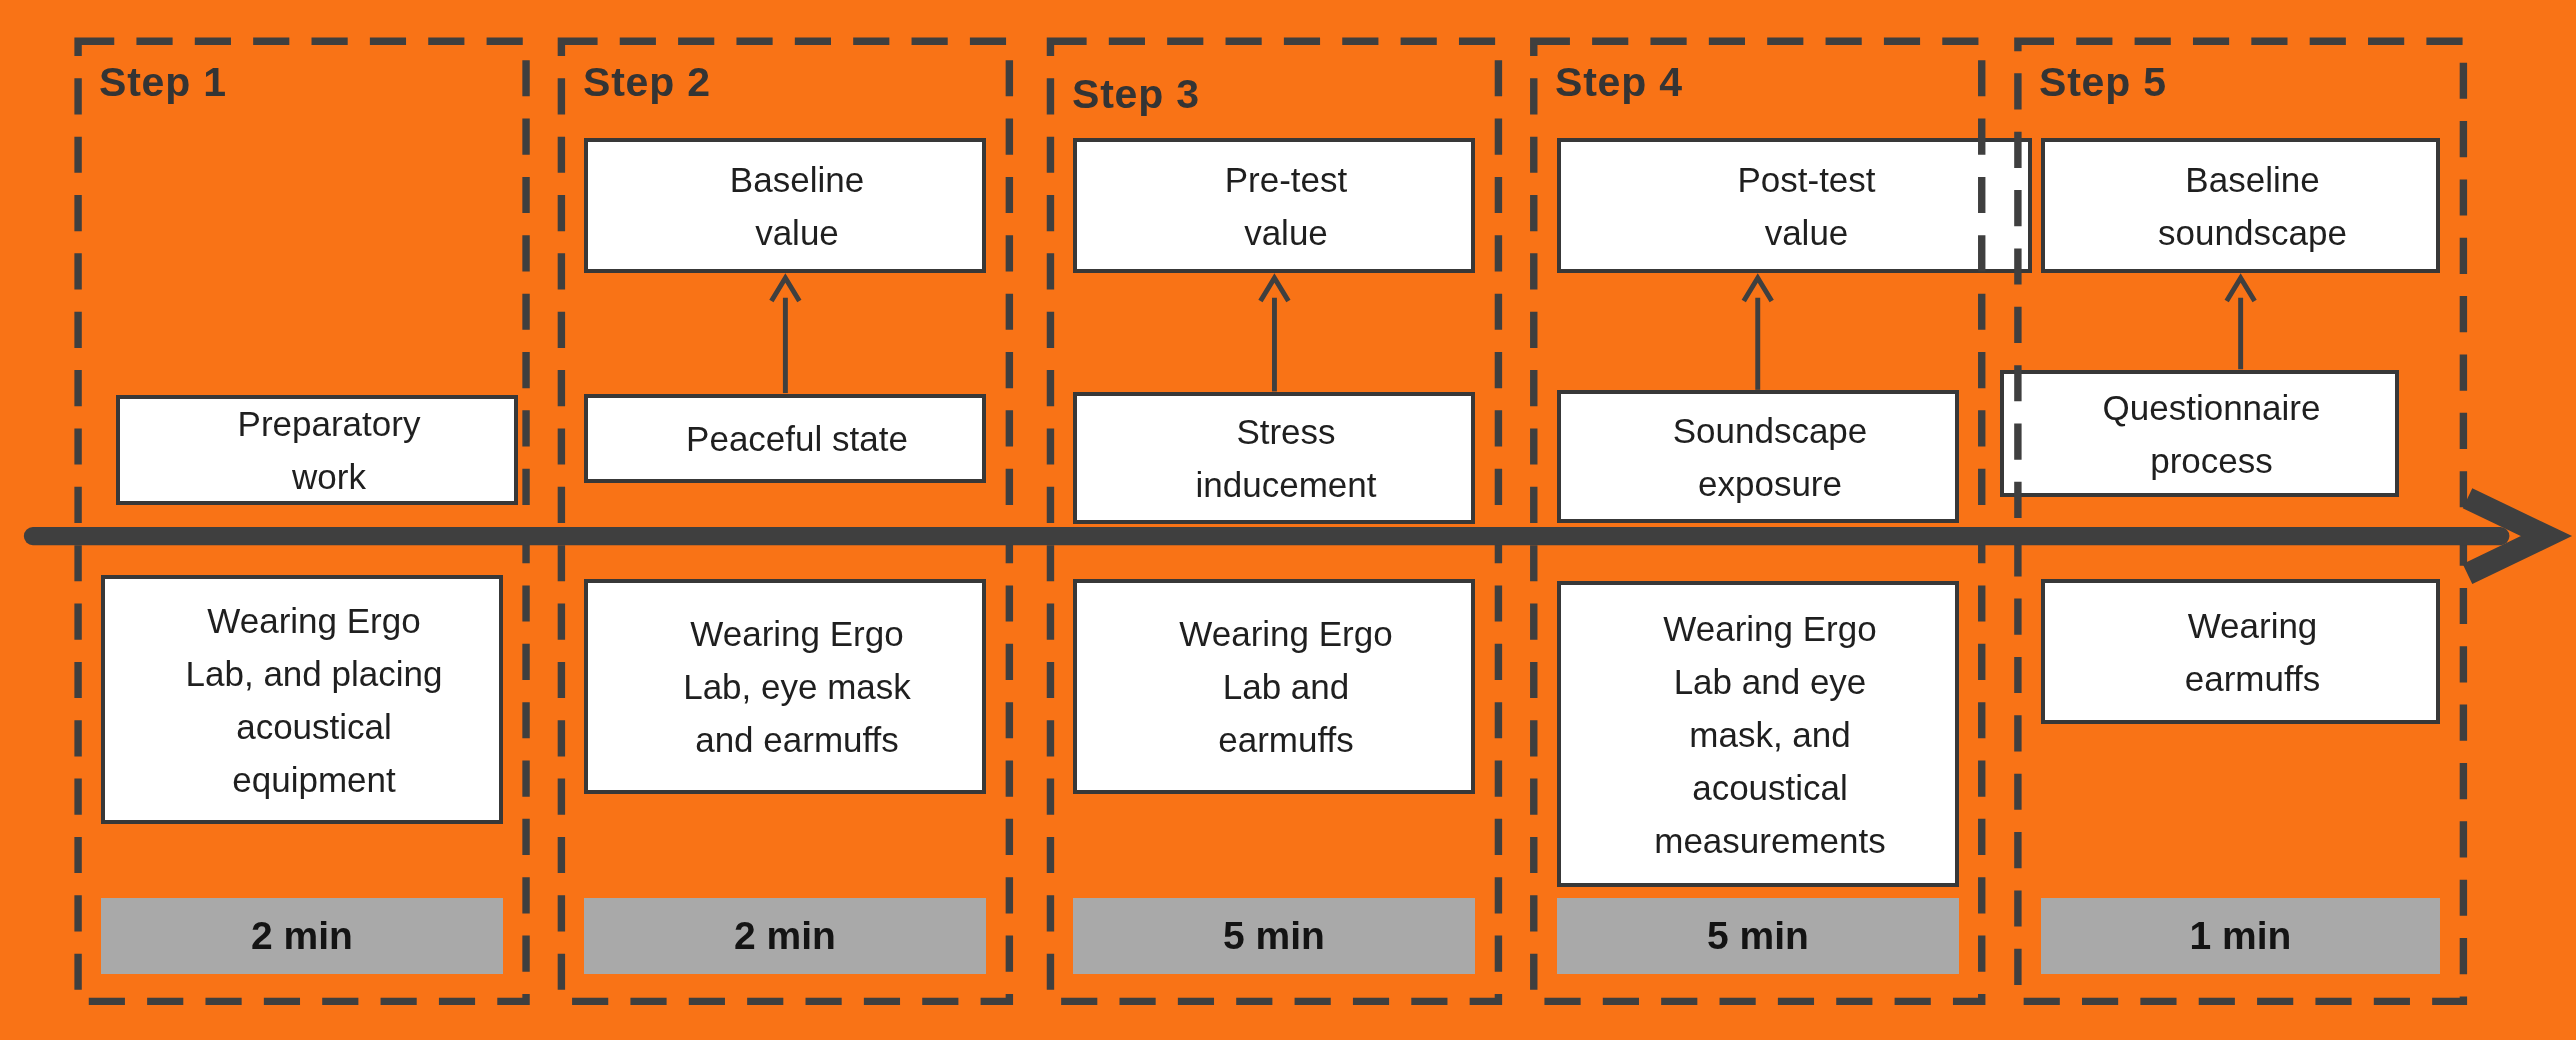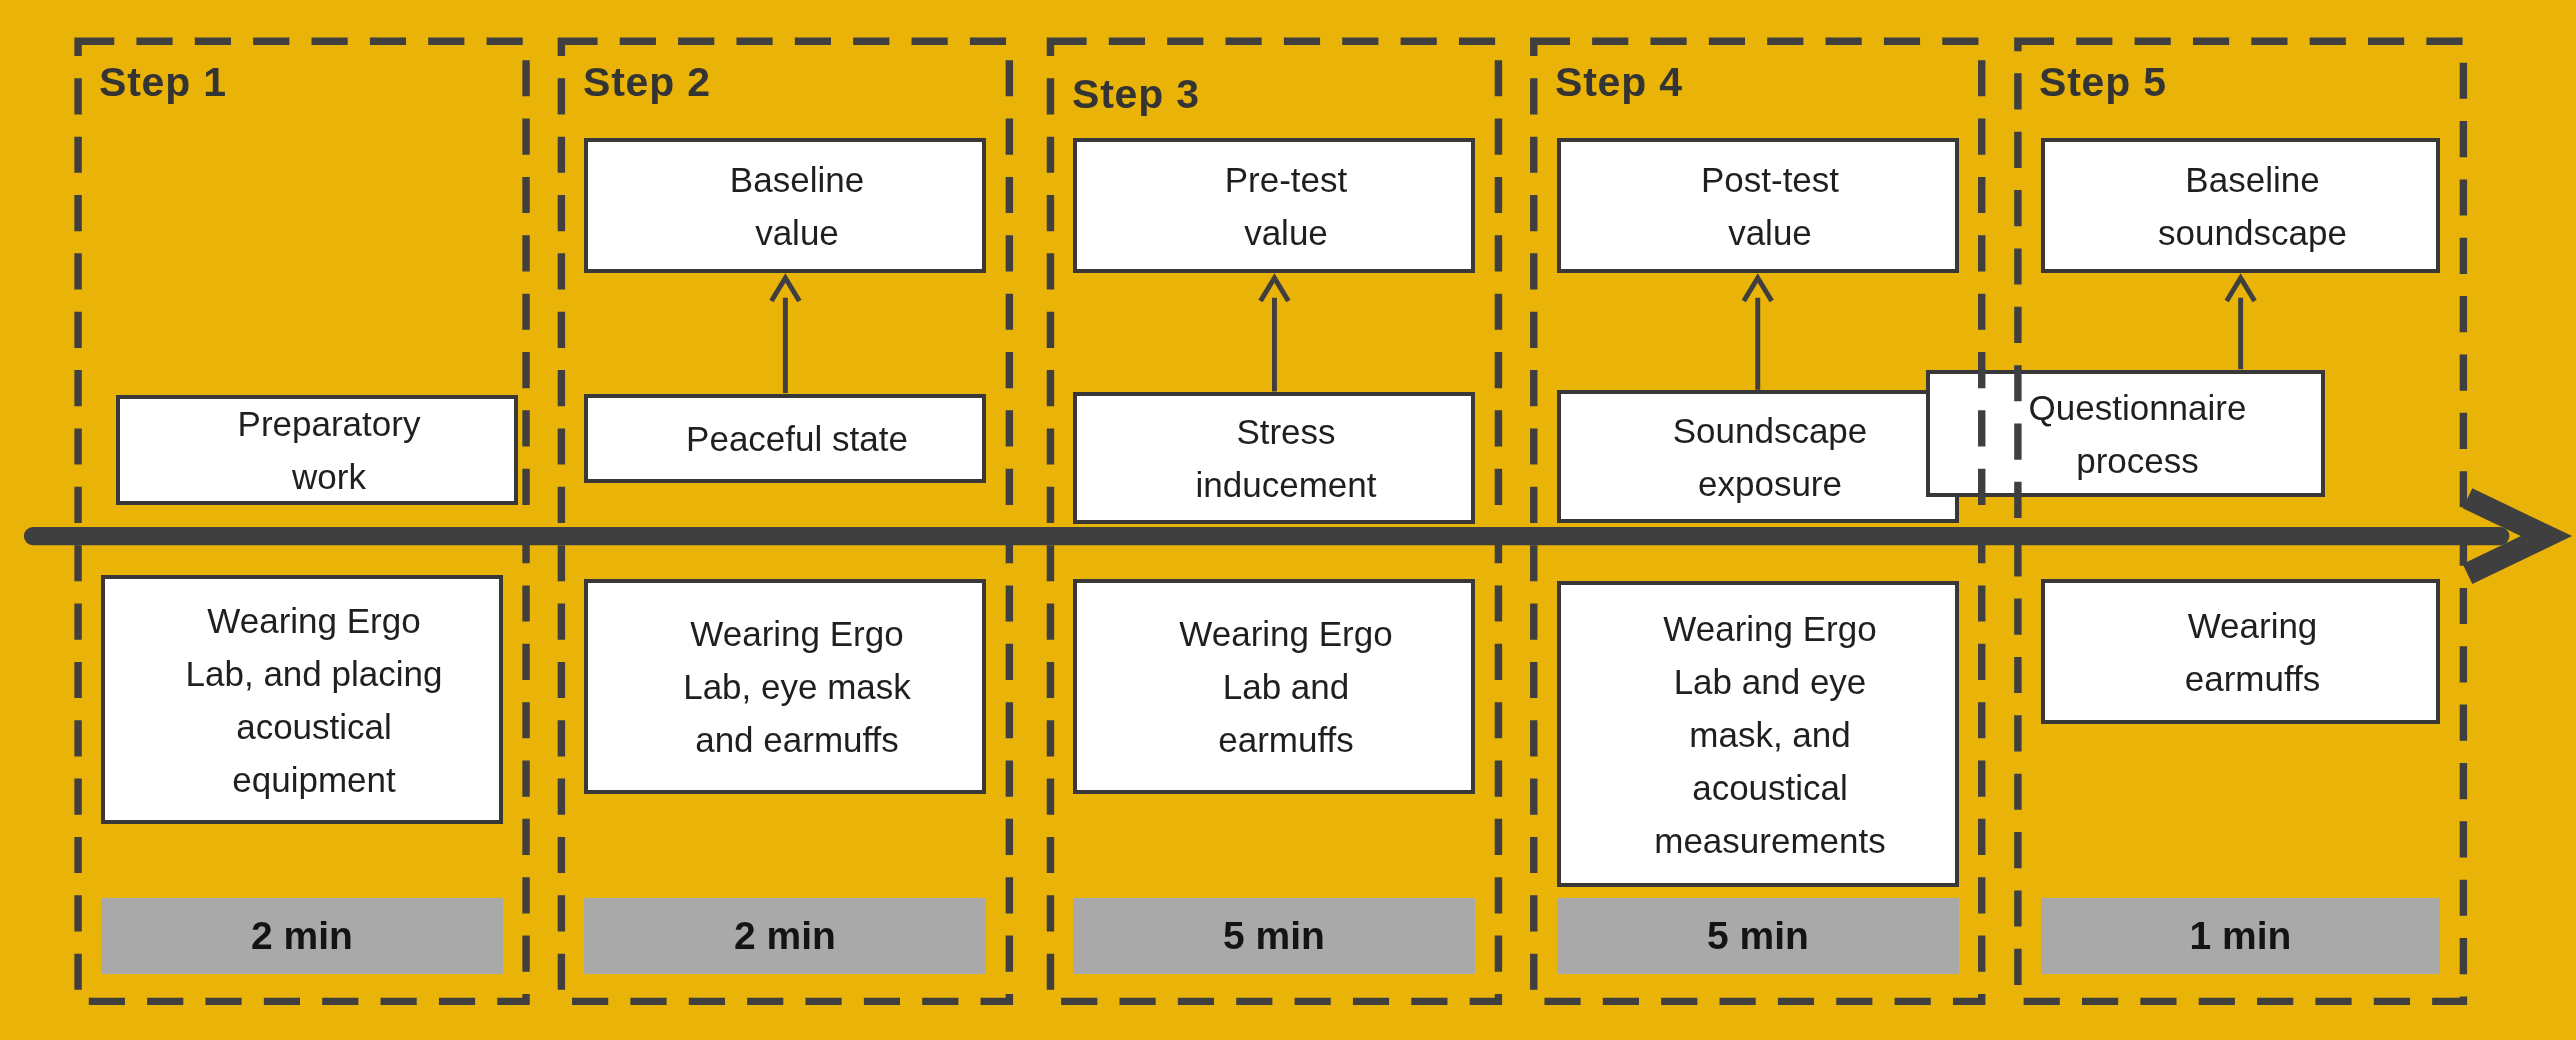--- a/index.html
+++ b/index.html
@@ -1,19 +1,19 @@
 <!DOCTYPE html>
 <html style="font-size:13px"><head>
 <meta charset="utf-8">
 <style>
   html,body{margin:0;padding:0;background:#ffffff;}
   #stage{
     position:relative;
     width:2576px;height:1041px;
-    background:#eab308;
+    background:#f97316;
     font-family:"Liberation Sans", sans-serif;
     overflow:hidden;
   }
   #overlay{position:absolute;left:0;top:0;pointer-events:none;}
   .step-label{
     position:absolute;
     font-size:41px;font-weight:bold;color:#343434;
     white-space:nowrap;letter-spacing:0.8px;
   }
   .dbox{
@@ -73,42 +73,42 @@
         <span>Stress</span>
         <span>inducement</span>
       </div>
       <div class="dbox" style="left: 1073px; top: 579px; width: 402px; height: 215px; border-color: rgb(56, 56, 56); color: rgb(31, 31, 31);">
         <span>Wearing Ergo</span>
         <span>Lab and</span>
         <span>earmuffs</span>
       </div>
       <div class="duration-bar" style="left: 1073px; top: 898px; width: 402px; height: 76px; background: rgb(169, 169, 169); color: rgb(20, 20, 20);">5 min</div>
       <div class="step-label" style="left: 1555px; top: 59px;">Step 4</div>
-      <div class="dbox" style="left: 1557px; top: 138px; width: 402px; height: 135px; border-color: rgb(56, 56, 56); color: rgb(31, 31, 31);">
+      <div class="dbox" style="left: 1557px; top: 138px; width: 475px; height: 135px; border-color: rgb(56, 56, 56); color: rgb(31, 31, 31);">
         <span>Post-test</span>
         <span>value</span>
       </div>
       <div class="dbox" style="left: 1557px; top: 390px; width: 402px; height: 133px; border-color: rgb(56, 56, 56); color: rgb(31, 31, 31);">
         <span>Soundscape</span>
         <span>exposure</span>
       </div>
       <div class="dbox" style="left: 1557px; top: 581px; width: 402px; height: 306px; border-color: rgb(56, 56, 56); color: rgb(31, 31, 31);">
         <span>Wearing Ergo</span>
         <span>Lab and eye</span>
         <span>mask, and</span>
         <span>acoustical</span>
         <span>measurements</span>
       </div>
       <div class="duration-bar" style="left: 1557px; top: 898px; width: 402px; height: 76px; background: rgb(169, 169, 169); color: rgb(20, 20, 20);">5 min</div>
       <div class="step-label" style="left: 2039px; top: 59px;">Step 5</div>
       <div class="dbox" style="left: 2041px; top: 138px; width: 399px; height: 135px; border-color: rgb(56, 56, 56); color: rgb(31, 31, 31);">
         <span>Baseline</span>
         <span>soundscape</span>
       </div>
-      <div class="dbox" style="left: 1926px; top: 370px; width: 399px; height: 127px; border-color: rgb(56, 56, 56); color: rgb(31, 31, 31);">
+      <div class="dbox" style="left: 2000px; top: 370px; width: 399px; height: 127px; border-color: rgb(56, 56, 56); color: rgb(31, 31, 31);">
         <span>Questionnaire</span>
         <span>process</span>
       </div>
       <div class="dbox" style="left: 2041px; top: 579px; width: 399px; height: 145px; border-color: rgb(56, 56, 56); color: rgb(31, 31, 31);">
         <span>Wearing</span>
         <span>earmuffs</span>
       </div>
       <div class="duration-bar" style="left: 2041px; top: 898px; width: 399px; height: 76px; background: rgb(169, 169, 169); color: rgb(20, 20, 20);">1 min</div>
     </div>
   <svg id="overlay" width="2576" height="1041" viewBox="0 0 3134 1266">

